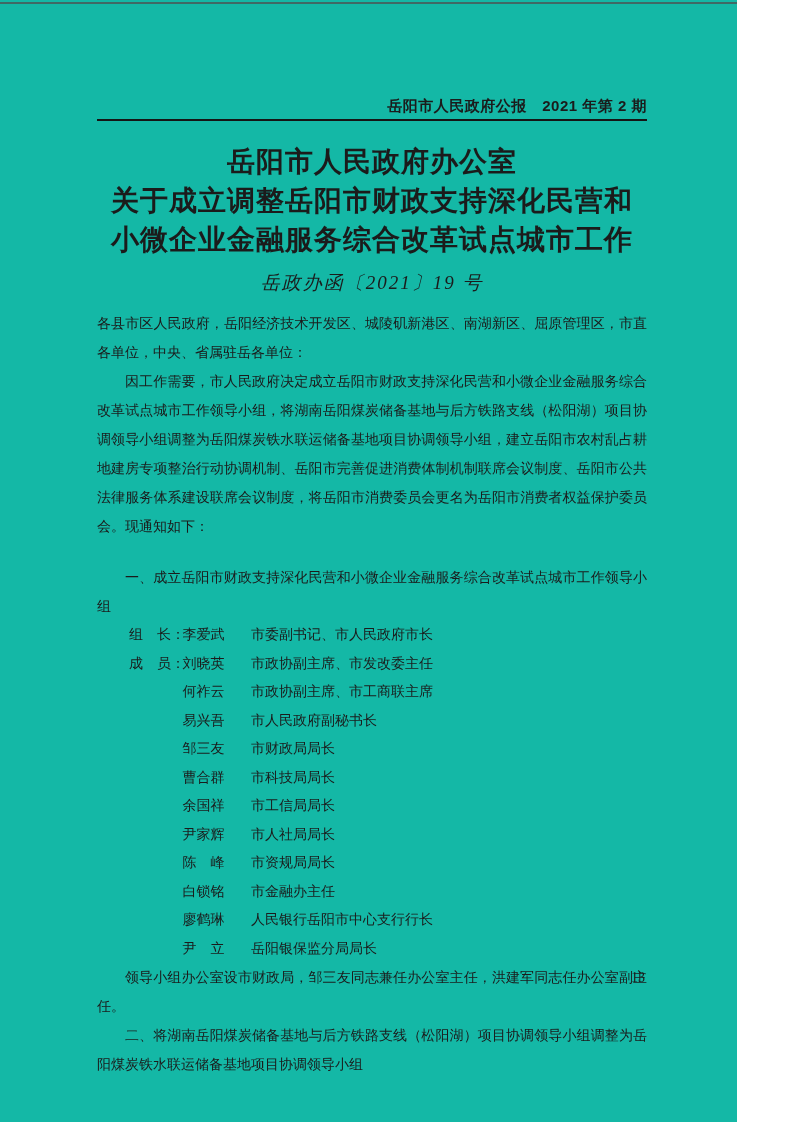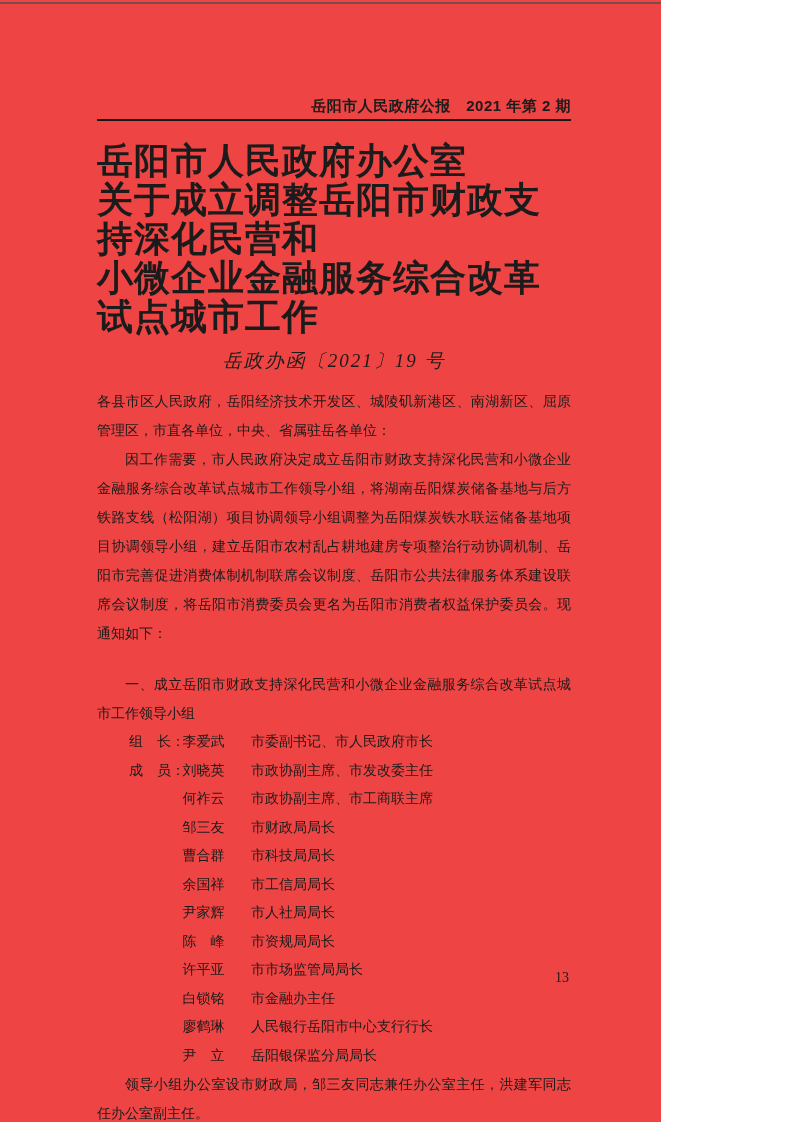--- a/index.html
+++ b/index.html
@@ -1,19 +1,19 @@
 <!DOCTYPE html>
 <html><head>
 <meta charset="utf-8">
 <style>
   html, body { margin:0; padding:0; background:#ffffff; }
   .page {
     position:relative;
-    width:661px; height:1122px;
-    background:#ef4444;
+    width:737px; height:1122px;
+    background:#14b8a6;
     color:#1b1b1b;
     font-family:"Liberation Serif", serif;
     overflow:hidden;
   }
   .scan-edge {
     position:absolute; top:2px; left:0;
     width:766px; height:2px;
     background:#4f4f4f; opacity:.75;
   }
   .inner { padding:0 90px 0 97px; }
@@ -22,23 +22,24 @@
     text-align:right;
     font-family:"Liberation Sans", sans-serif;
     font-weight:700;
     font-size:15px;
     letter-spacing:.5px;
     line-height:18px;
   }
   .rule { border-bottom:2px solid #151515; margin-top:4px; }
   .title {
     margin-top:21px;
+    text-align:center;
     font-family:"Liberation Serif", serif;
     font-weight:700;
-    font-size:36px;
+    font-size:28px;
     line-height:39px;
     letter-spacing:1px;
   }
   .docnum {
     margin-top:11px;
     text-align:center;
     font-style:italic;
     font-size:19px;
     letter-spacing:2px;
     line-height:26px;
@@ -102,20 +103,25 @@
             <span class="r-name">刘晓英</span>
             <span class="r-title">市政协副主席、市发改委主任</span>
           </div>
 
           <div class="roster-row">
             <span class="r-role"></span>
             <span class="r-name">何祚云</span>
             <span class="r-title">市政协副主席、市工商联主席</span>
           </div>
 
+          <div class="roster-row">
+            <span class="r-role"></span>
+            <span class="r-name">易兴吾</span>
+            <span class="r-title">市人民政府副秘书长</span>
+          </div>
 
           <div class="roster-row">
             <span class="r-role"></span>
             <span class="r-name">邹三友</span>
             <span class="r-title">市财政局局长</span>
           </div>
 
           <div class="roster-row">
             <span class="r-role"></span>
             <span class="r-name">曹合群</span>
@@ -133,25 +139,20 @@
             <span class="r-name">尹家辉</span>
             <span class="r-title">市人社局局长</span>
           </div>
 
           <div class="roster-row">
             <span class="r-role"></span>
             <span class="r-name">陈　峰</span>
             <span class="r-title">市资规局局长</span>
           </div>
 
-          <div class="roster-row">
-            <span class="r-role"></span>
-            <span class="r-name">许平亚</span>
-            <span class="r-title">市市场监管局局长</span>
-          </div>
 
           <div class="roster-row">
             <span class="r-role"></span>
             <span class="r-name">白锁铭</span>
             <span class="r-title">市金融办主任</span>
           </div>
 
           <div class="roster-row">
             <span class="r-role"></span>
             <span class="r-name">廖鹤琳</span>

